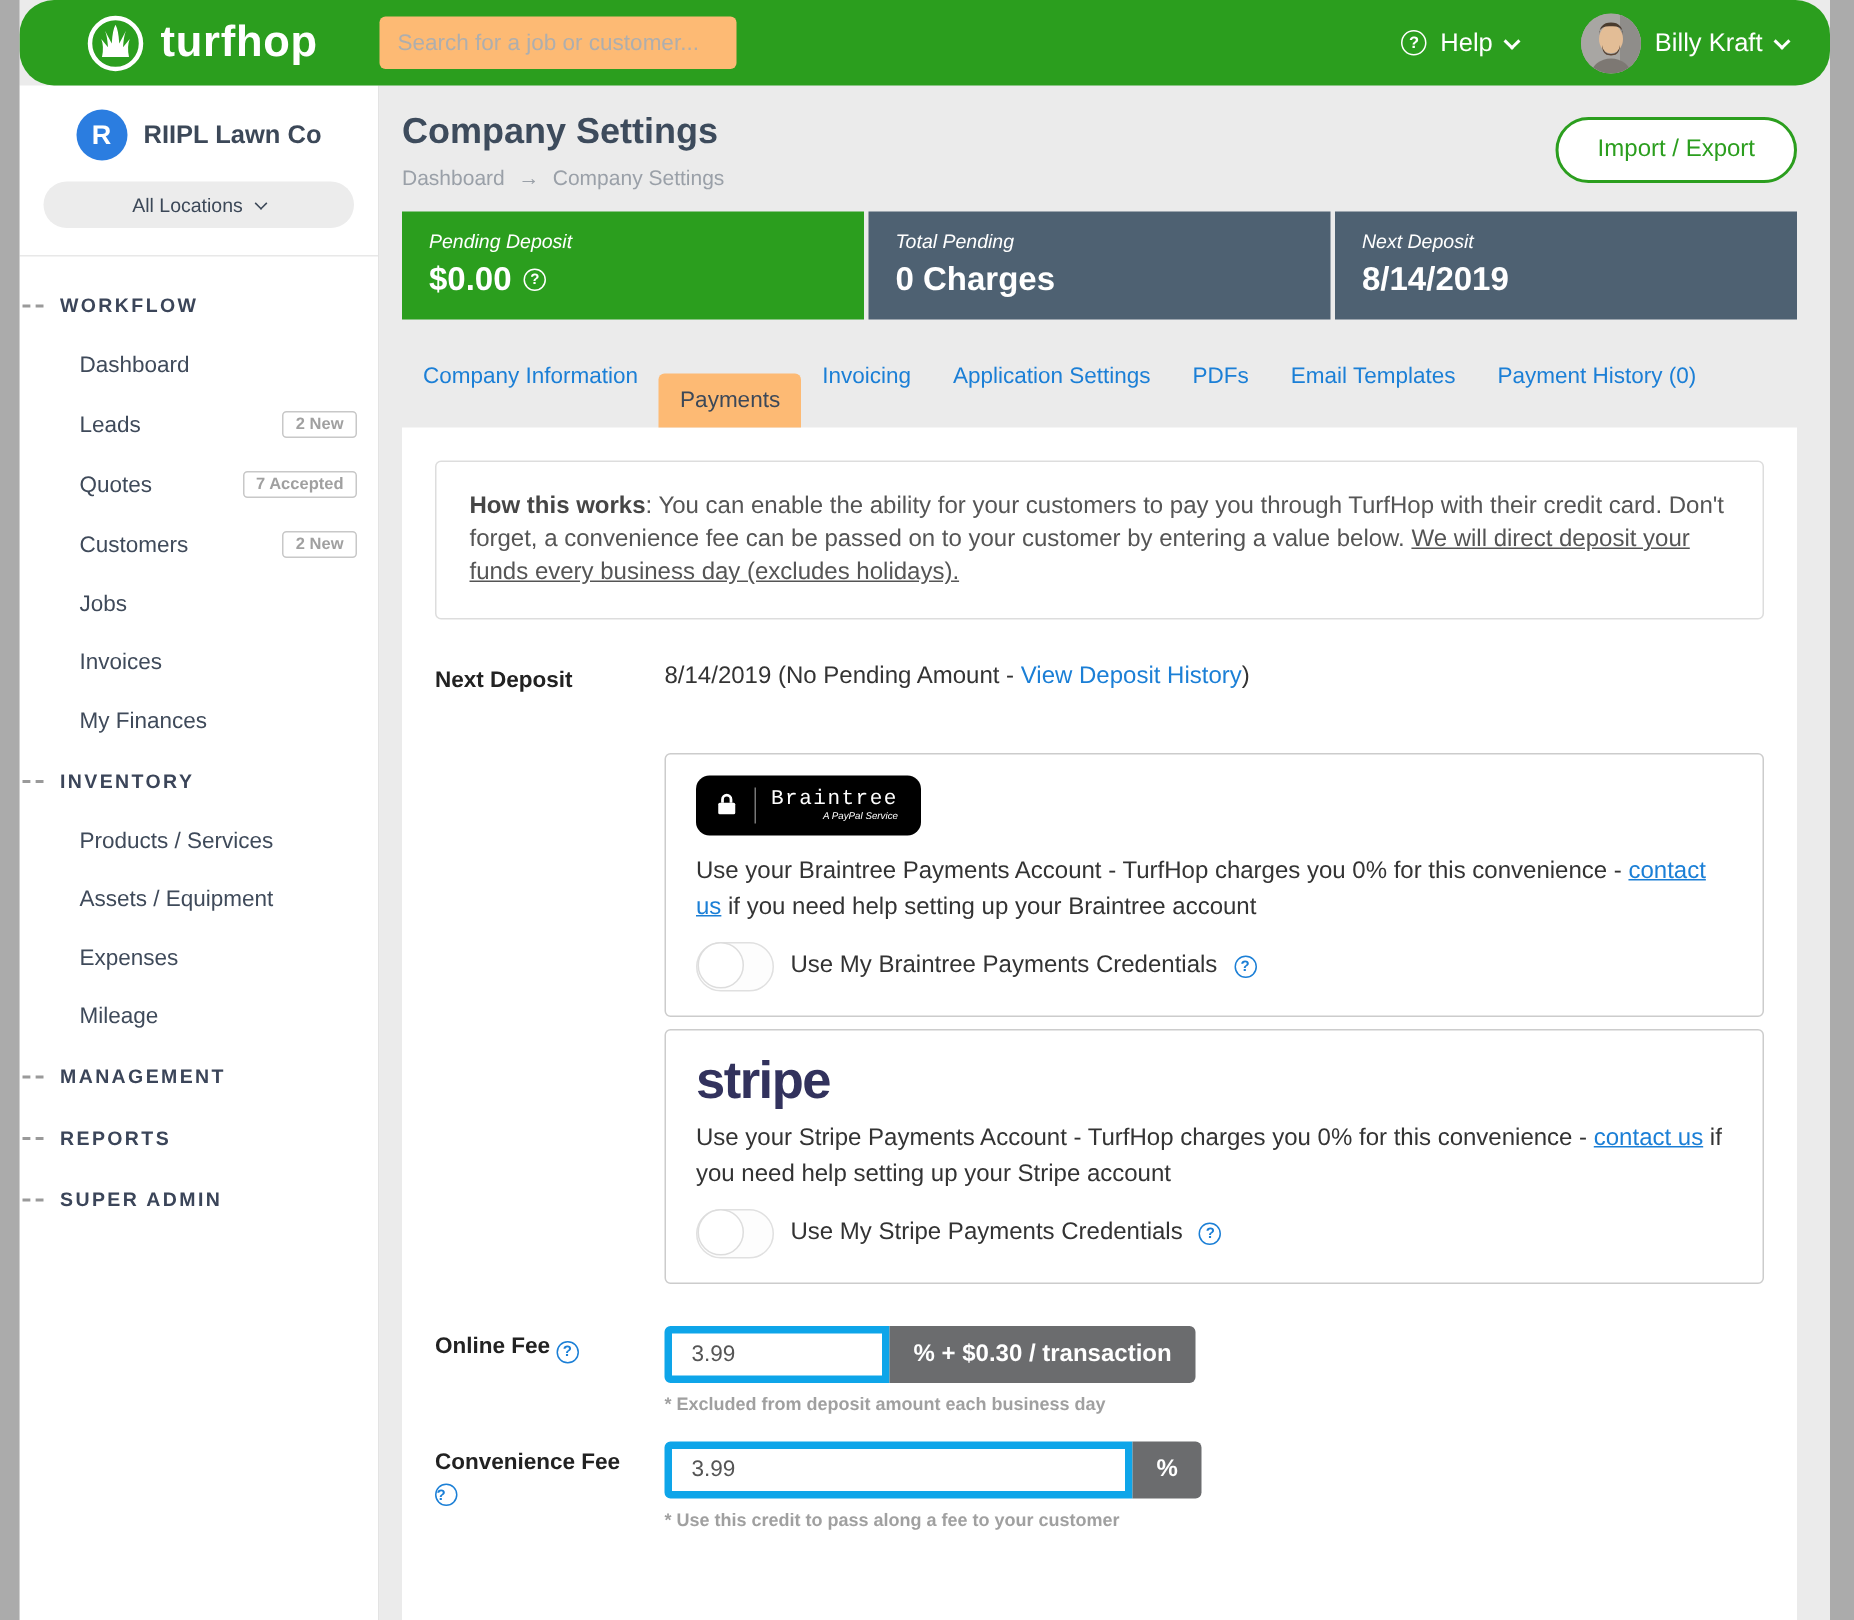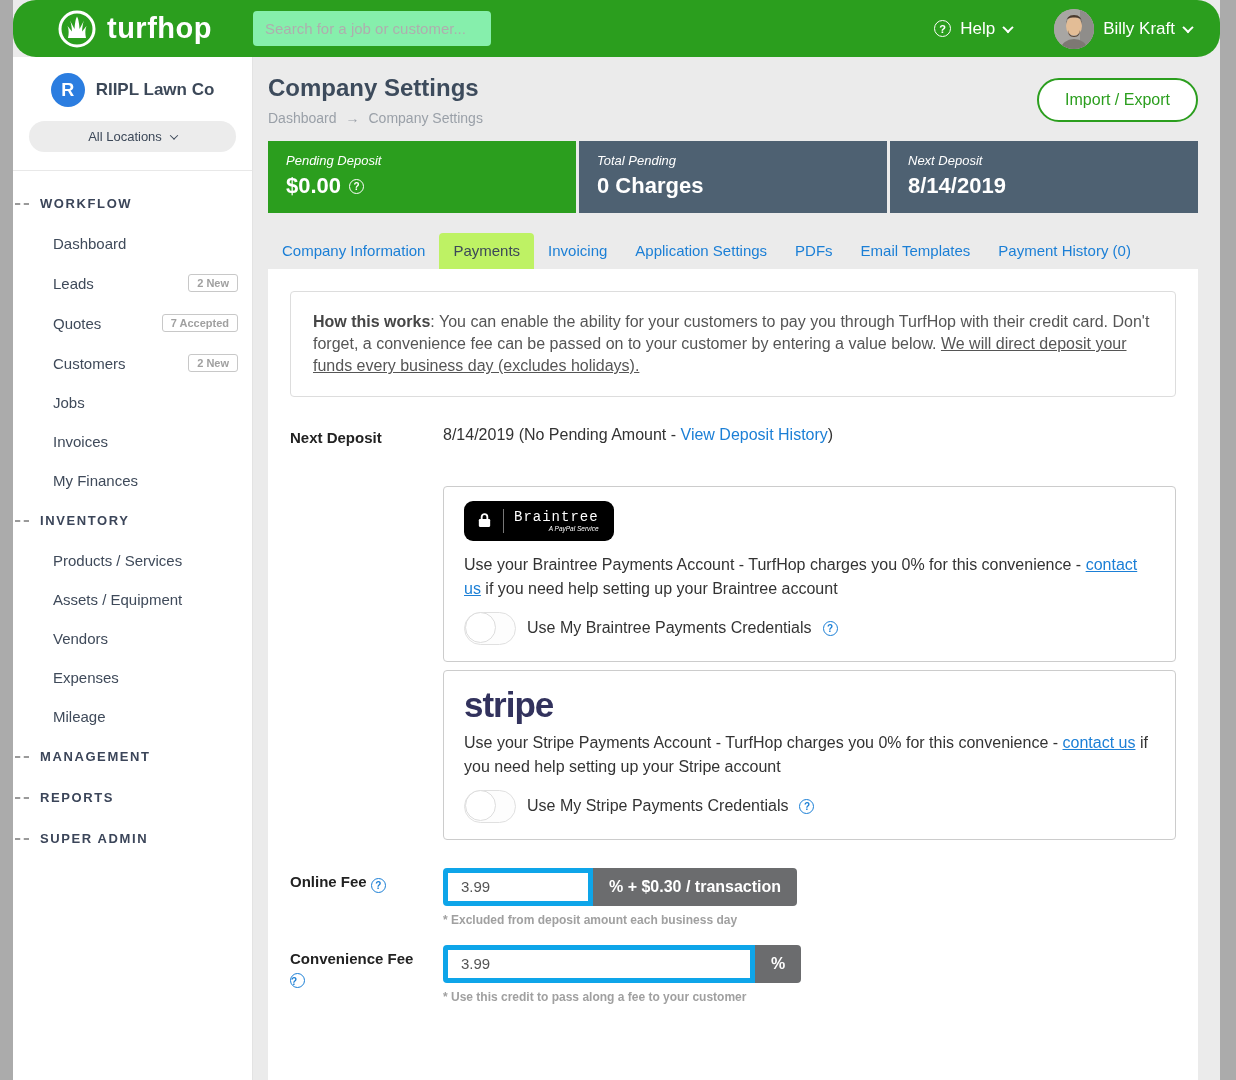--- a/index.html
+++ b/index.html
@@ -7,21 +7,21 @@
   .strip { position:absolute; top:0; height:1080px; background:#ababab; z-index:60; }
   .strip.left { left:0; width:13px; }
   .strip.right { right:0; width:16px; }
   .app { position:absolute; left:13px; top:0; width:1207px; height:1080px; display:flex; flex-direction:column; }
 
   
   .topbar { height:57px; background:#2b9e1e; display:flex; align-items:center; flex-shrink:0; position:relative; color:#fff;border-radius:23px; }
   .brand { display:flex; align-items:center; gap:10px; margin-left:44px; }
   .brand-text { font-size:29px; font-weight:bold; letter-spacing:.5px; }
   .logo-mark { width:40px; height:40px; display:inline-flex; }
-  .search { position:absolute; left:240px; top:11px; width:238px; height:35px; border:none; border-radius:4px; padding:0 12px; font-size:15px; color:#555; background:#86efac; font-family:"Liberation Sans",sans-serif; }
+  .search { position:absolute; left:240px; top:11px; width:238px; height:35px; border:none; border-radius:4px; padding:0 12px; font-size:15px; color:#555; background:#fdba74; font-family:"Liberation Sans",sans-serif; }
   .search::placeholder { color:#aeaeae; }
   .top-right { margin-left:auto; margin-right:28px; display:flex; align-items:center; gap:42px; }
   .help,.user { display:flex; align-items:center; gap:9px; font-size:17px; cursor:pointer; }
   .chev { width:8px; height:8px; border-right:2px solid currentColor; border-bottom:2px solid currentColor; transform:rotate(45deg) translate(-1px,-1px); display:inline-block; }
   .qcircle { display:inline-flex; align-items:center; justify-content:center; border-radius:50%; font-weight:bold; }
   .qcircle.white { width:17px; height:17px; border:1.5px solid #fff; color:#fff; font-size:11px; }
   .qcircle.white.small { width:15px; height:15px; font-size:10px; }
   .qcircle.blue { width:15px; height:15px; border:1px solid #1b7fd6; color:#1b7fd6; font-size:10px; flex-shrink:0; }
   .avatar { width:40px; height:40px; border-radius:50%; overflow:hidden; display:inline-flex; background:#a8a6a3; }
 
@@ -50,21 +50,21 @@
 
   .stats { display:flex; gap:3px; margin:15px 22px 0 15px; }
   .stat { flex:1; color:#fff; padding:12px 18px 14px; }
   .stat.green { background:#2b9e1e; }
   .stat.slate { background:#4e6172; }
   .stat-label { font-style:italic; font-size:13px; }
   .stat-value { font-size:22px; font-weight:bold; margin-top:5px; display:flex; align-items:center; gap:8px; }
 
   .tabs { display:flex; margin:20px 22px 0 15px; }
   .tab { padding:9px 14px 10px; font-size:15px; color:#1b7fd6; cursor:pointer; white-space:nowrap; }
-  .tab.active { background:#bef264; color:#3c4858; border-radius:4px 4px 0 0; }
+  .tab.active { background:#fdba74; color:#3c4858; border-radius:4px 4px 0 0;margin-top:16px; }
 
   .panel { background:#fff; margin:0 22px 0 15px; padding:22px; height:900px; }
   .how-box { border:1px solid #ddd; border-radius:4px; padding:19px 22px; font-size:16px; color:#555; line-height:1.38; margin-bottom:27px; }
   .how-lead { font-weight:bold; color:#464646; }
   .underlined { text-decoration:underline; }
 
   .form-row { display:flex; margin-bottom:24px; }
   .row-label { width:153px; flex-shrink:0; font-size:15px; font-weight:bold; color:#222; padding-top:3px; line-height:1.5; }
   .row-label .inline-q { margin-left:4px; vertical-align:-2px; }
   .row-content { flex:1; min-width:0; }
@@ -188,23 +188,20 @@
 
         <div class="nav-section">
           <span class="dash-icon"></span>
           <span>INVENTORY</span>
         </div>
         <div class="nav-item">
             <span>Products / Services</span>
           </div>
         <div class="nav-item">
             <span>Assets / Equipment</span>
-          </div>
-        <div class="nav-item">
-            <span>Vendors</span>
           </div>
         <div class="nav-item">
             <span>Expenses</span>
           </div>
         <div class="nav-item">
             <span>Mileage</span>
           </div>
 
         <div class="nav-section">
           <span class="dash-icon"></span>

